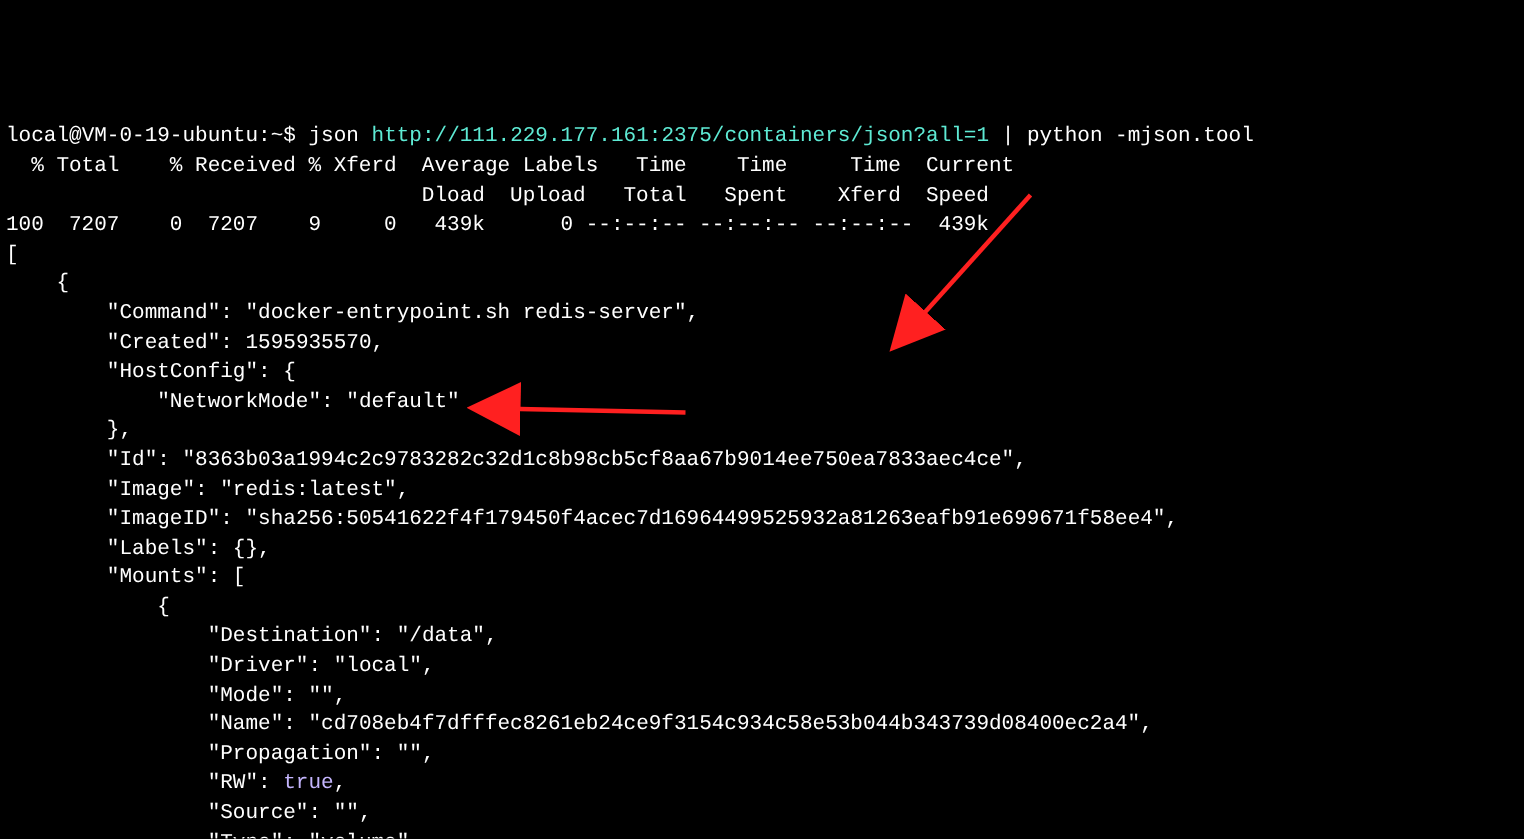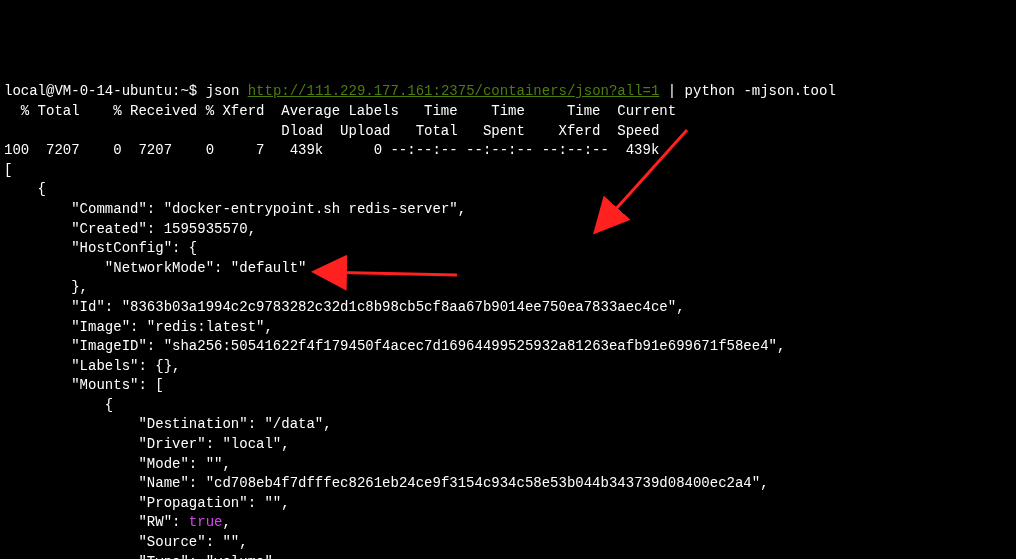--- a/index.html
+++ b/index.html
@@ -13,39 +13,39 @@
       font-family: 'Consolas', 'Monaco', 'Courier New', monospace;
       font-size: 14px;
       line-height: 1.4;
       padding: 4px;
       white-space: pre;
       position: relative;
       width: 1016px;
       height: 559px;
       overflow: hidden;
     }
-    .url { color: #4d7c0f; text-decoration: underline; }
-    .json-true { color: #d946ef; }
+    .url { color: #5eead4; }
+    .json-true { color: #c4b5fd; }
     .arrow {
       position: absolute;
       pointer-events: none;
     }
     .arrow svg {
       overflow: visible;
     }
   </style>
 </head>
 <body>
 
 
 
-<div><span><span>local</span>@<span>VM-0-14-ubuntu</span>:<span>~</span><span>$</span> <span>json</span> <span class="url"><span>http://111.229.177.161</span></span><span class="url">:2375/containers/json?all=1</span> <span>|</span> <span>python -mjson.tool</span></span>
+<div><span><span>local</span>@<span>VM-0-19-ubuntu</span>:<span>~</span><span>$</span> <span>json</span> <span class="url"><span>http://111.229.177.161</span></span><span class="url">:2375/containers/json?all=1</span> <span>|</span> <span>python -mjson.tool</span></span>
 <span>  % Total    % Received % Xferd  Average Labels   Time    Time     Time  Current</span>
 <span>                                 Dload  Upload   Total   Spent    Xferd  Speed</span>
-<span>100  7207    0  7207    0     7   439k      0 --:--:-- --:--:-- --:--:--  439k</span>
+<span>100  7207    0  7207    9     0   439k      0 --:--:-- --:--:-- --:--:--  439k</span>
 <span>[</span>
 <span>    {</span>
         <span>"Command"</span>: <span>"docker-entrypoint.sh redis-server"</span>,
         <span>"Created"</span>: <span>1595935570</span>,
         <span>"HostConfig"</span>: {
             <span>"NetworkMode"</span>: <span>"default"</span>
         },
         <span>"Id"</span>: <span>"8363b03a1994c2c9783282c32d1c8b98cb5cf8aa67b9014ee750ea7833aec4ce"</span>,
         <span>"Image"</span>: <span>"redis:latest"</span>,
         <span>"ImageID"</span>: <span>"sha256:50541622f4f179450f4acec7d16964499525932a81263eafb91e699671f58ee4"</span>,

